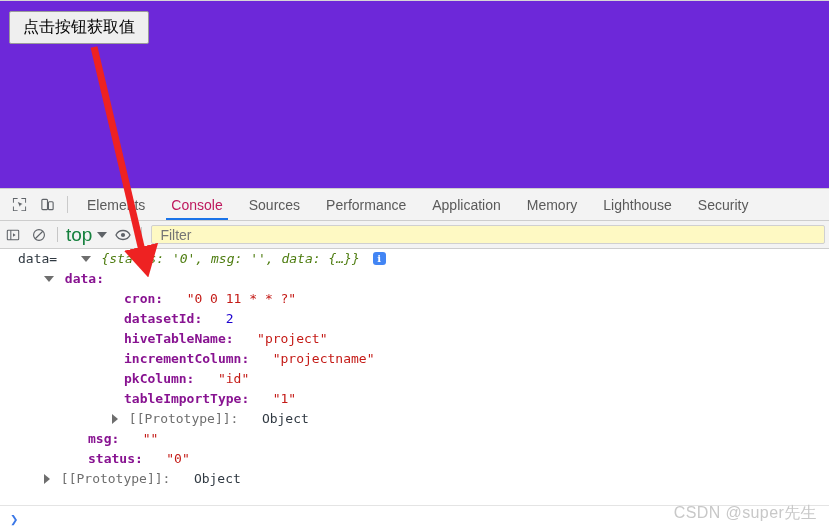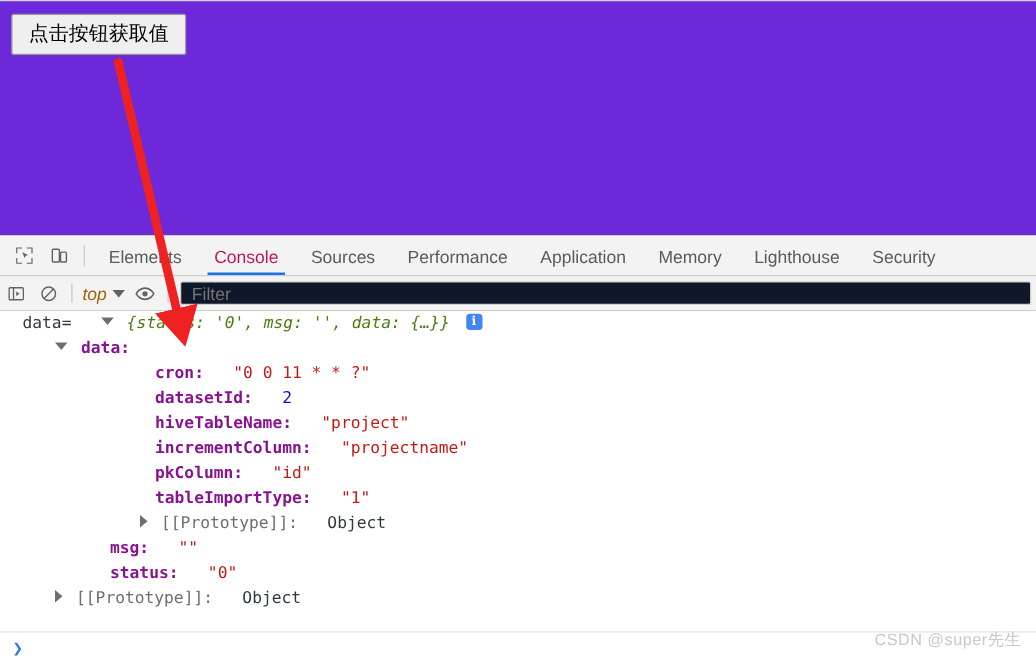--- a/index.html
+++ b/index.html
@@ -122,38 +122,37 @@
     height: 15px;
     background: #c6c6c6;
     margin: 0 5px;
     flex: 0 0 1px;
   }
   #context-select {
     display: flex;
     align-items: center;
     gap: 5px;
     font-family: "Liberation Sans", sans-serif;
-    font-size: 14px;
-    color: #a16207;
+    font-size: 19px;
+    color: #15803d;
     cursor: pointer;
     padding: 0 3px;
     flex: 0 0 auto;
-    font-style: italic;
   }
   .caret-down {
     width: 0; height: 0;
     border-left: 5px solid transparent;
     border-right: 5px solid transparent;
     border-top: 6px solid #5f6368;
   }
   #filter-input {
     flex: 1 1 auto;
     height: 19px;
     margin: 0 4px 0 4px;
-    background: #0f172a;
+    background: #fef9c3;
     border: 1px solid #d0d0d0;
     border-radius: 2px;
     display: flex;
     align-items: center;
     padding-left: 8px;
     font-family: "Liberation Sans", sans-serif;
     font-size: 14px;
     color: #757575;
     cursor: text;
     box-sizing: border-box;
@@ -244,21 +243,21 @@
     font-family: "DejaVu Sans Mono", monospace;
     font-size: 14px;
     padding-left: 10px;
     cursor: pointer;
   }
   #watermark {
     position: absolute;
     right: 12px;
     top: 503px;
     font-family: "Liberation Sans", sans-serif;
-    font-size: 13px;
+    font-size: 16px;
     color: #c8c8c8;
     letter-spacing: 0.4px;
     pointer-events: none;
   }
 
   
   #arrow-overlay {
     position: absolute;
     left: 0; top: 0;
     width: 829px; height: 531px;

